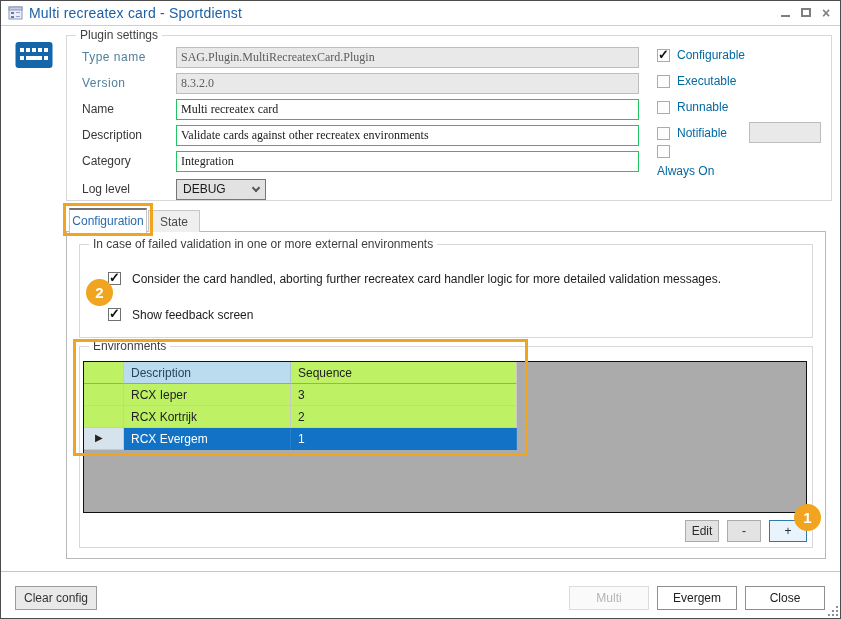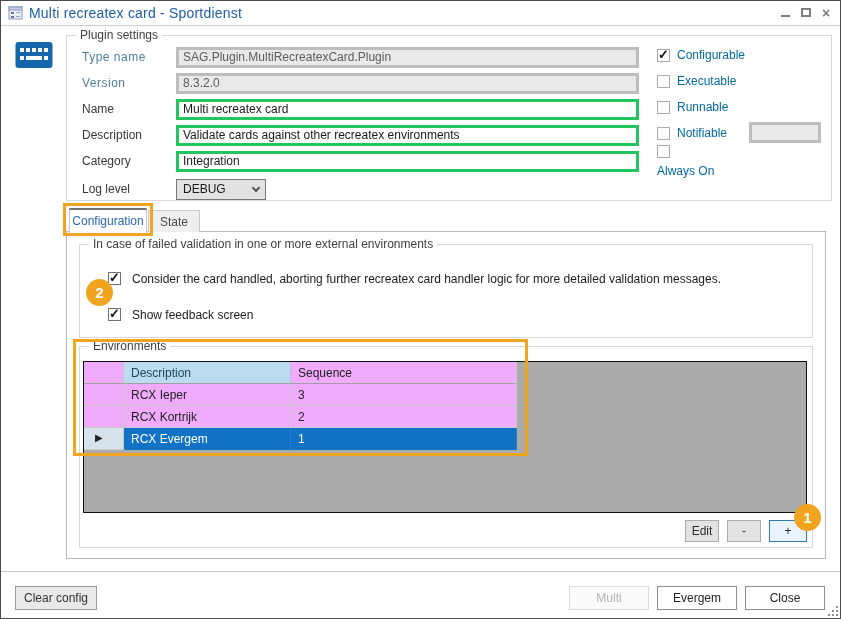--- a/index.html
+++ b/index.html
@@ -26,21 +26,21 @@
   .kbd-icon { position:absolute; left:14px; top:40px; }
 
   
   .groupbox { position:absolute; border:1px solid #d8d8d8; background:#fff; }
   .group-label { position:absolute; top:-8px; left:9px; background:#fff; padding:0 4px; font-size:12px; color:#3f3f3f; white-space:nowrap; }
 
   
   .field-row { position:absolute; left:81px; width:557px; height:22px; display:flex; align-items:center; }
   .flabel { width:94px; font-size:12px; color:#383838; flex:none; }
   .flabel.muted { color:#4e7f9b; letter-spacing:.5px; }
-  .tb { flex:1; height:21px; border:3px solid #22c55e; background:#fff; font-family:Liberation Sans, sans-serif; font-size:12px; color:#1a1a1a; padding:1px 4px; outline:none; }
+  .tb { flex:1; height:21px; border:1px solid #22c55e; background:#fff; font-family:Liberation Serif, serif; font-size:12px; color:#1a1a1a; padding:1px 4px; outline:none; }
   .tb.ro { background:#e9e9e9; border-color:#bdbdbd; color:#5c5c5c; }
 
   .select { width:90px; height:21px; background:#e2e2e2; border:1px solid #767676; display:flex; align-items:center; justify-content:space-between; padding:0 6px; font-size:12px; color:#1a1a1a; cursor:default; }
   .chev { width:6px; height:6px; border-right:2px solid #555; border-bottom:2px solid #555; transform:rotate(45deg); margin-top:-3px; flex:none; }
 
   
   .cb { width:13px; height:13px; border:1px solid #707070; background:#fff; position:relative; flex:none; display:inline-block; }
   .cb .tick { position:absolute; left:0px; top:-3px; font-size:13px; font-weight:bold; color:#111; }
   .cb.dis { border-color:#ababab; background:#fdfdfd; }
   .flag-row { position:absolute; left:656px; display:flex; align-items:flex-start; gap:7px; }
@@ -52,21 +52,21 @@
   .tab.inactive { left:147px; top:209px; width:52px; height:22px; line-height:22px; background:#efefef; border:1px solid #c6c6c6; border-bottom:none; color:#4a4a4a; z-index:1; }
   .tab-panel { position:absolute; left:65px; top:230px; width:760px; height:328px; border:1px solid #b9b9b9; background:#fff; z-index:0; }
 
   
   .opt { position:absolute; display:flex; gap:11px; align-items:flex-start; }
   .opt .txt { font-size:12px; color:#1c1c1c; line-height:14px; }
 
   
   .grid { position:absolute; left:82px; top:360px; width:724px; height:152px; border:1px solid #111; background:#ababab; overflow:hidden; }
   .grow { display:flex; height:22px; }
-  .gc { height:22px; border-right:1px solid #c9c9c9; border-bottom:1px solid #c9c9c9; background:#f0abfc; font-size:12px; color:#222; padding:4px 0 0 7px; overflow:hidden; white-space:nowrap; }
+  .gc { height:22px; border-right:1px solid #c9c9c9; border-bottom:1px solid #c9c9c9; background:#bef264; font-size:12px; color:#222; padding:4px 0 0 7px; overflow:hidden; white-space:nowrap; }
   .gc.sel-col { width:40px; flex:none; padding:0; }
   .gc.c-desc { width:167px; flex:none; }
   .gc.c-seq { width:226px; flex:none; }
   .ghead .c-desc { background:#badcee; color:#23465e; border-right:1px solid #a9c4d6; border-bottom:1px solid #a0a0a0; }
   .ghead .gc { border-bottom:1px solid #a0a0a0; }
   .grow.selected .c-desc, .grow.selected .c-seq { background:#1273c6; color:#fff; border-right-color:#2a7fc9; border-bottom-color:#1273c6; }
   .grow.selected .sel-col { background:#d7e3ec; }
   .row-arrow { display:block; font-size:10px; color:#222; padding:4px 0 0 11px; }
 
   

